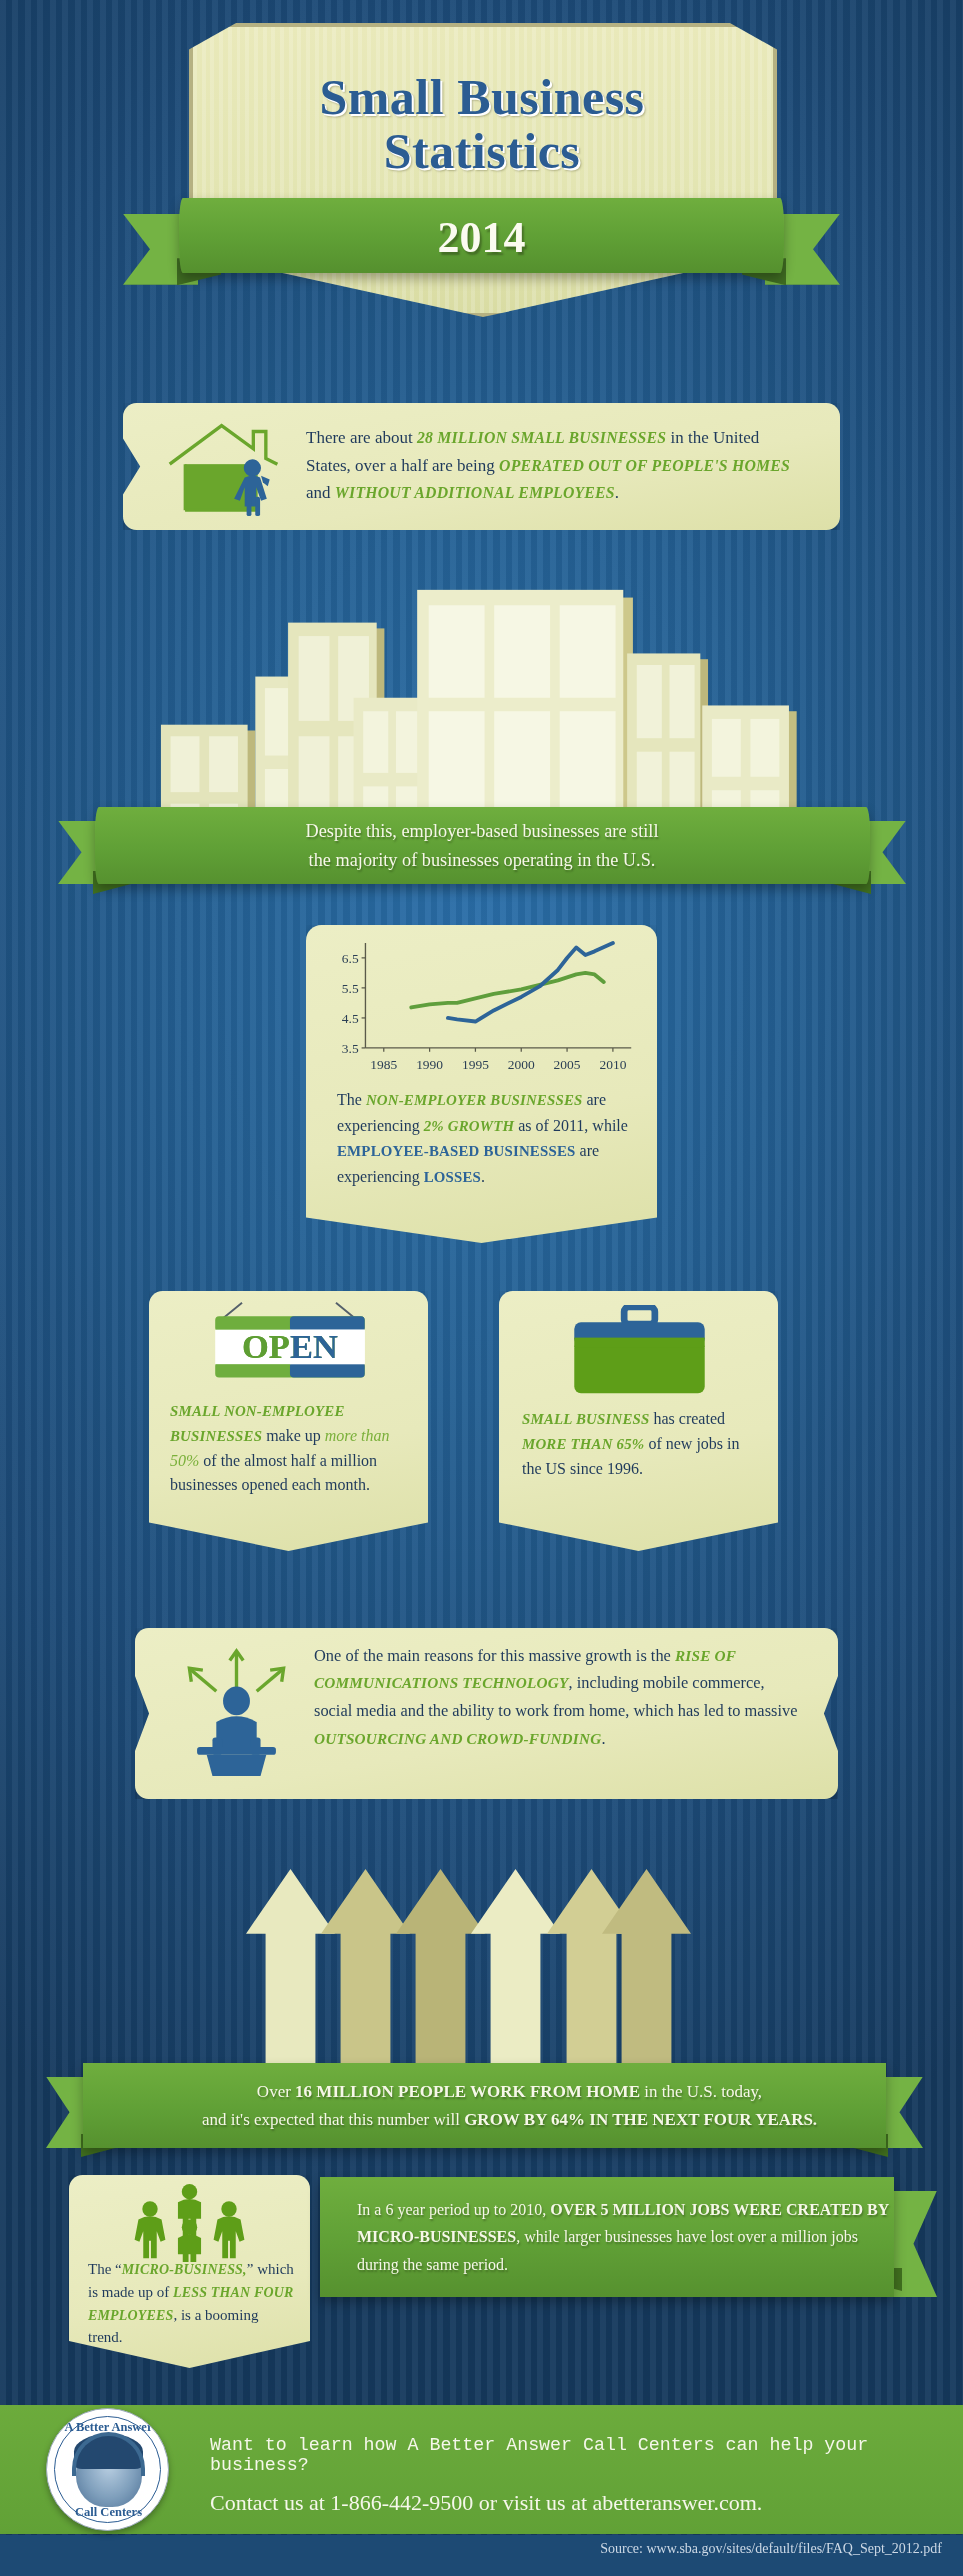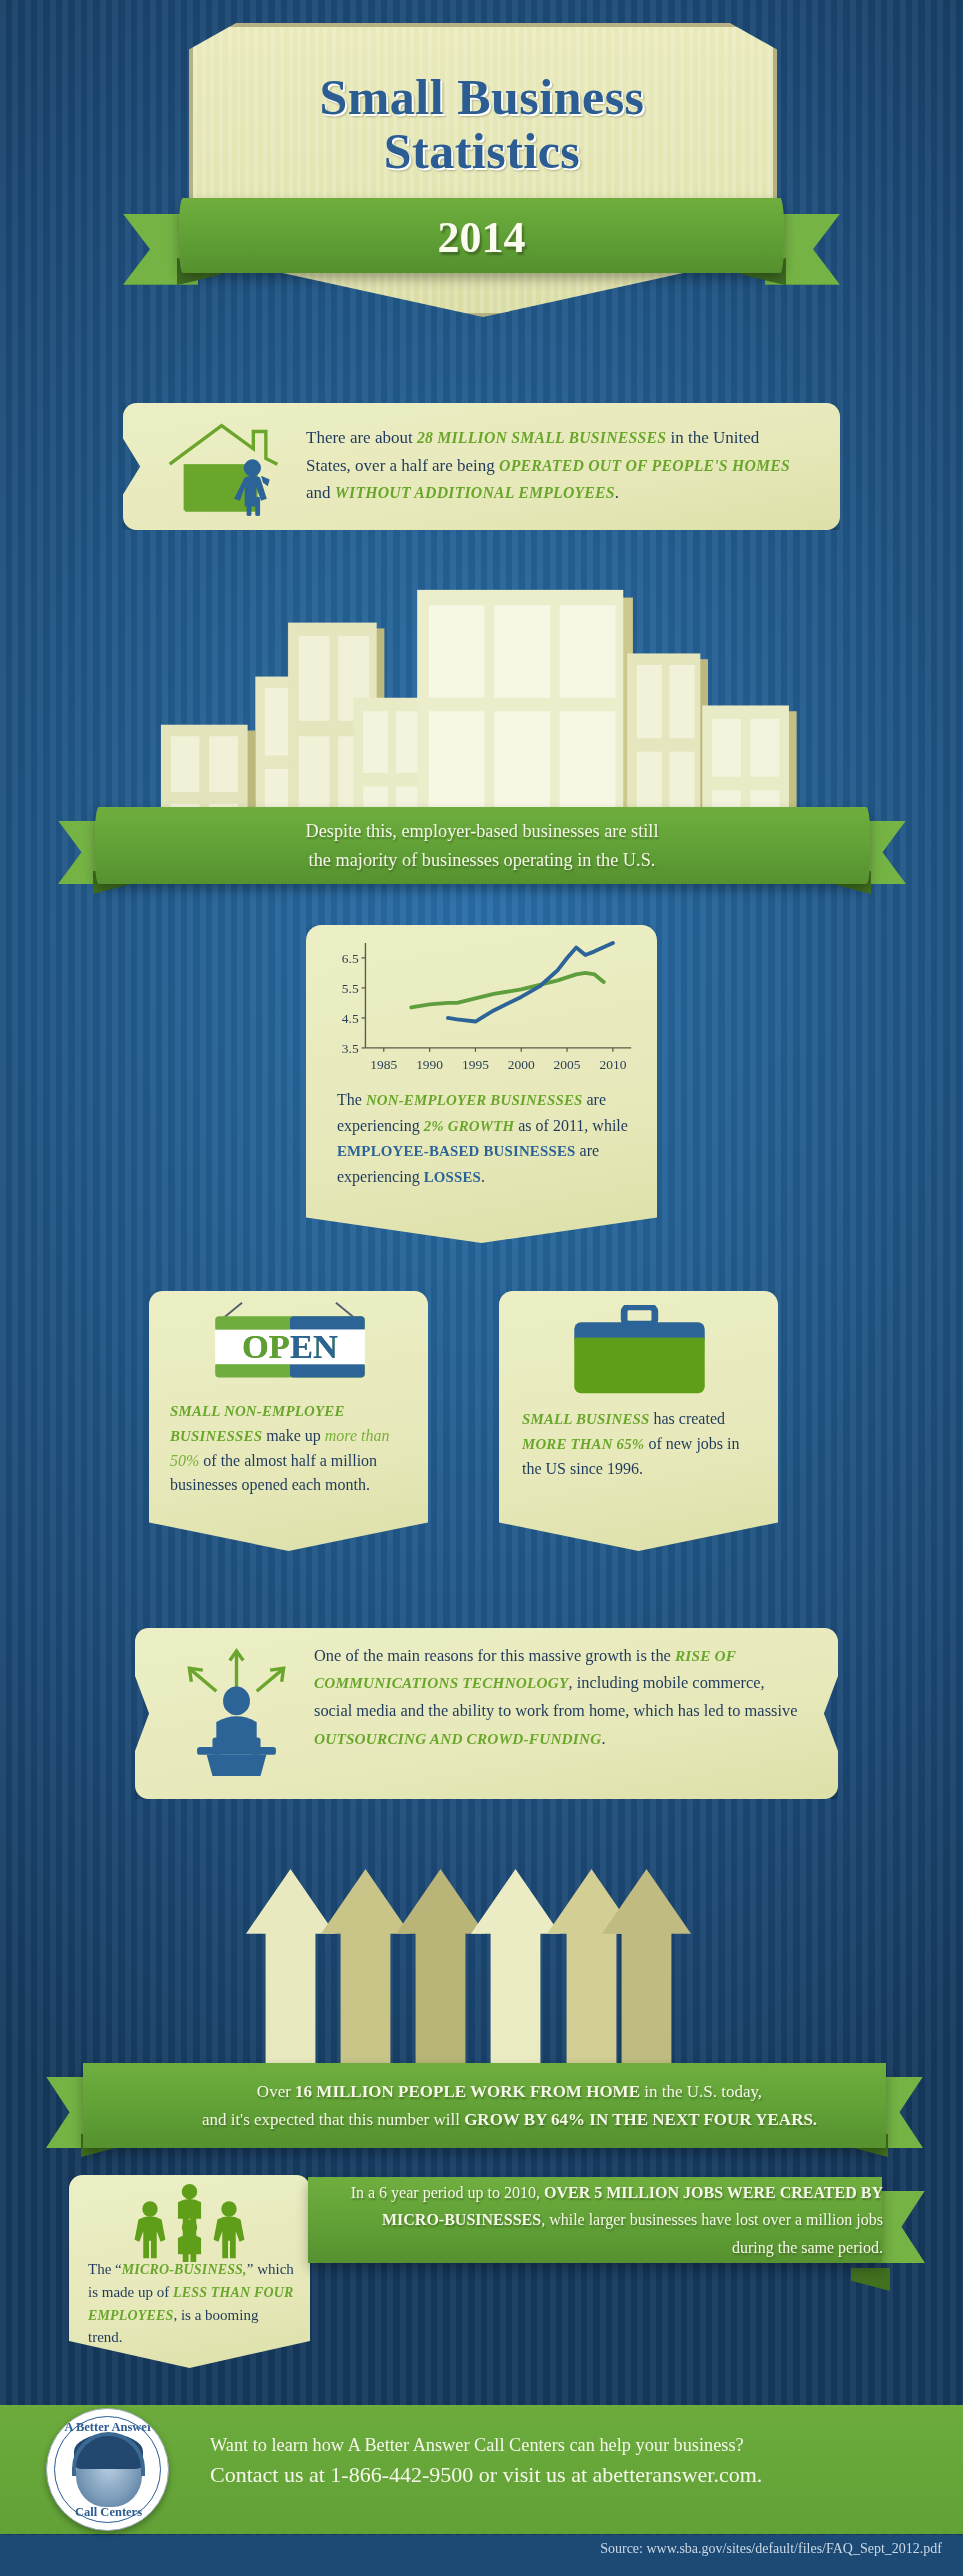--- a/index.html
+++ b/index.html
@@ -209,40 +209,40 @@
   
   #sec-micro {
     left: 69px; top: 2175px; width: 241px; height: 193px;
     clip-path: polygon(0 0, 100% 0, 100% 86%, 50% 100%, 0 86%);
     border-radius: 13.5px;
     padding-left: 17px;
   }
   #sec-micro .icon { position: absolute; left: 50px; top: 7.7px; width: 141px; height: 67px; }
   #sec-micro .txt  { position: absolute; left: 19px; top: 83px; width: 207px; font-size: 15px; line-height: 1.52; }
 
-  #ribbon3 { left: 308px; top: 2177px; width: 617px; height: 86px; text-align: right; }
+  #ribbon3 { left: 320px; top: 2177px; width: 617px; height: 120px; }
   #ribbon3 .ribbon-body { left: 0; width: 574px; }
   #ribbon3 .ribbon-end.r { right: 0; }
   #ribbon3 .ribbon-fold.r { right: 35px; top: 91px; clip-path: polygon(0 0,100% 0,100% 100%,0 55%); }
   #ribbon3 .ribbon-text { left: 0; right: 42px; align-items: flex-start; padding-left: 37px; font-size: 16px; line-height: 1.72; }
 
   
   #footer-green {
     position: absolute; left: 0; top: 2405px; width: 963px; height: 129px;
     background: linear-gradient(180deg, #6cab3c 0%, #61a136 100%);
   }
   #footer-bottom {
     position: absolute; left: 0; top: 2535px; width: 963px; height: 41px;
     background: #1d4a74;
   }
   #footer-text {
     position: absolute; left: 210px; top: 2435px; width: 674px;
     color: #f5f7ea; font-family: "Liberation Serif", serif;
   }
-  #footer-l1 { font-size: 18.3px; margin-bottom: 6px; }
+  #footer-l1 { font-size: 18.3px; margin-bottom: 15px; font-family: Liberation Mono, monospace; }
   #footer-l2 { font-size: 22px; }
   #footer-src {
     position: absolute; right: 21px; top: 2541px;
     color: #cdd9e6; font-size: 14px; font-family: "Liberation Serif", serif;
   }
   #logo {
     position: absolute; left: 46px; top: 2408px;
     width: 123px; height: 123px; border-radius: 50%;
     background: #ffffff; border: 1.9px solid #9aa9b8;
     box-shadow: 0 2.9px 6.7px rgba(0,0,0,.3);

